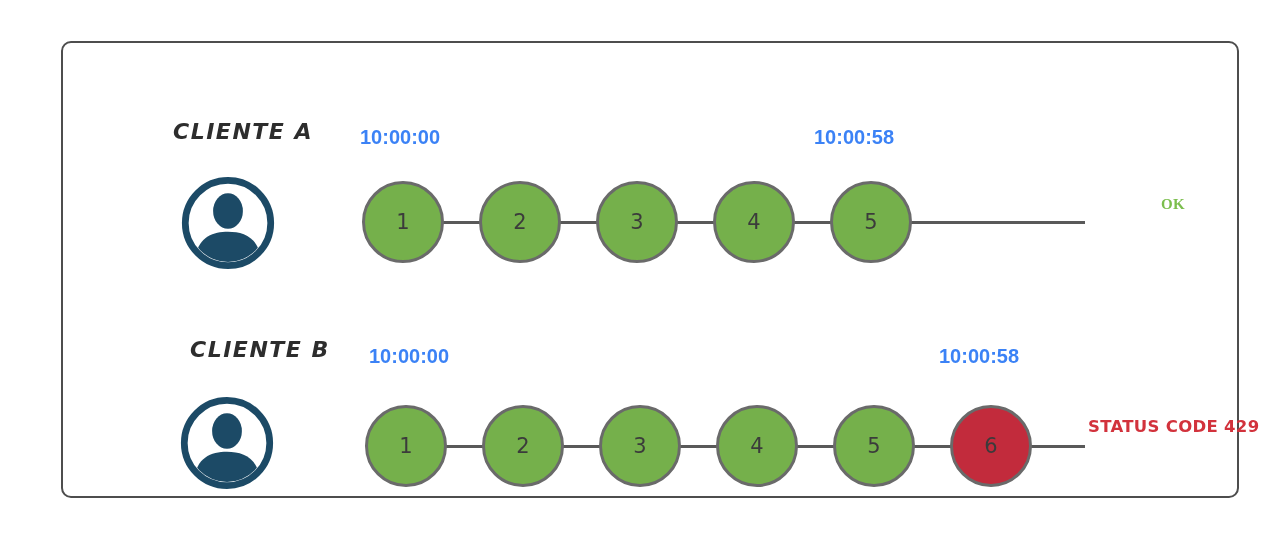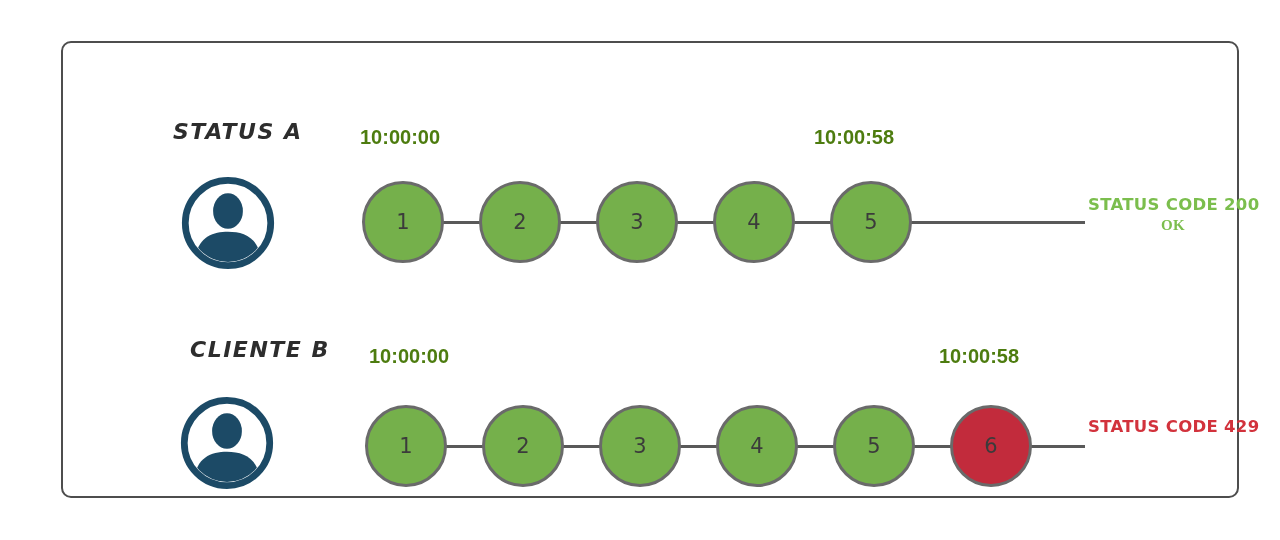--- a/index.html
+++ b/index.html
@@ -27,21 +27,21 @@
     letter-spacing: 1.5px; color: #2d2d2d;
     font-family: "DejaVu Sans", sans-serif;
     white-space: nowrap;
   }
   .row-a .client-label { left: 110px; top: 76px; }
   .row-b .client-label { left: 103px; top: 294px; margin-left: 24px; }
 
   .time-label {
     position: absolute;
     font-family: "Liberation Sans", sans-serif;
-    font-size: 20px; font-weight: bold; color: #4d7c0f;
+    font-size: 20px; font-weight: bold; color: #3b82f6;
     white-space: nowrap;
   }
   .row-a .time-start { left: 297px; top: 83px; }
   .row-a .time-end   { left: 751px; top: 83px; }
   .row-b .time-start { left: 306px; top: 302px; }
   .row-b .time-end   { left: 876px; top: 302px; }
 
   .avatar { position: absolute; width: 96px; height: 96px; }
   .row-a .avatar { left: 117px; top: 132px; }
   .row-b .avatar { left: 116px; top: 352px; }
@@ -80,21 +80,21 @@
   .row-a .status { left: 1025px; top: 152px; color: var(--ok-text, #7bbe4d); }
   .row-b .status { left: 1025px; top: 374px; color: var(--err-text, #d2323c); }
 </style>
 </head>
 <body>
 
 <div class="canvas">
   <div class="frame">
 
     <section class="row row-a">
-      <div class="client-label">STATUS A</div>
+      <div class="client-label">CLIENTE A</div>
 
       <div class="avatar">
         <svg viewBox="0 0 100 100" width="96" height="96" aria-hidden="true">
           <defs>
             <clipPath id="clipA">
                 <circle cx="50" cy="50" r="40.5"></circle>
               </clipPath>
           </defs>
           <circle cx="50" cy="50" r="44.5" fill="#ffffff" stroke="#1c4a66" stroke-width="7"></circle>
           <g clip-path="url(#clipA)" fill="#1c4a66">
@@ -110,21 +110,20 @@
       <div class="timeline"></div>
       <div class="chain">
           <div class="circle">1</div>
           <div class="circle">2</div>
           <div class="circle">3</div>
           <div class="circle">4</div>
           <div class="circle">5</div>
         </div>
 
       <div class="status">
-        <div class="line1">STATUS CODE 200</div>
         <div class="line2">OK</div>
       </div>
     </section>
 
     <section class="row row-b">
       <div class="client-label">CLIENTE B</div>
 
       <div class="avatar">
         <svg viewBox="0 0 100 100" width="96" height="96" aria-hidden="true">
           <defs>

